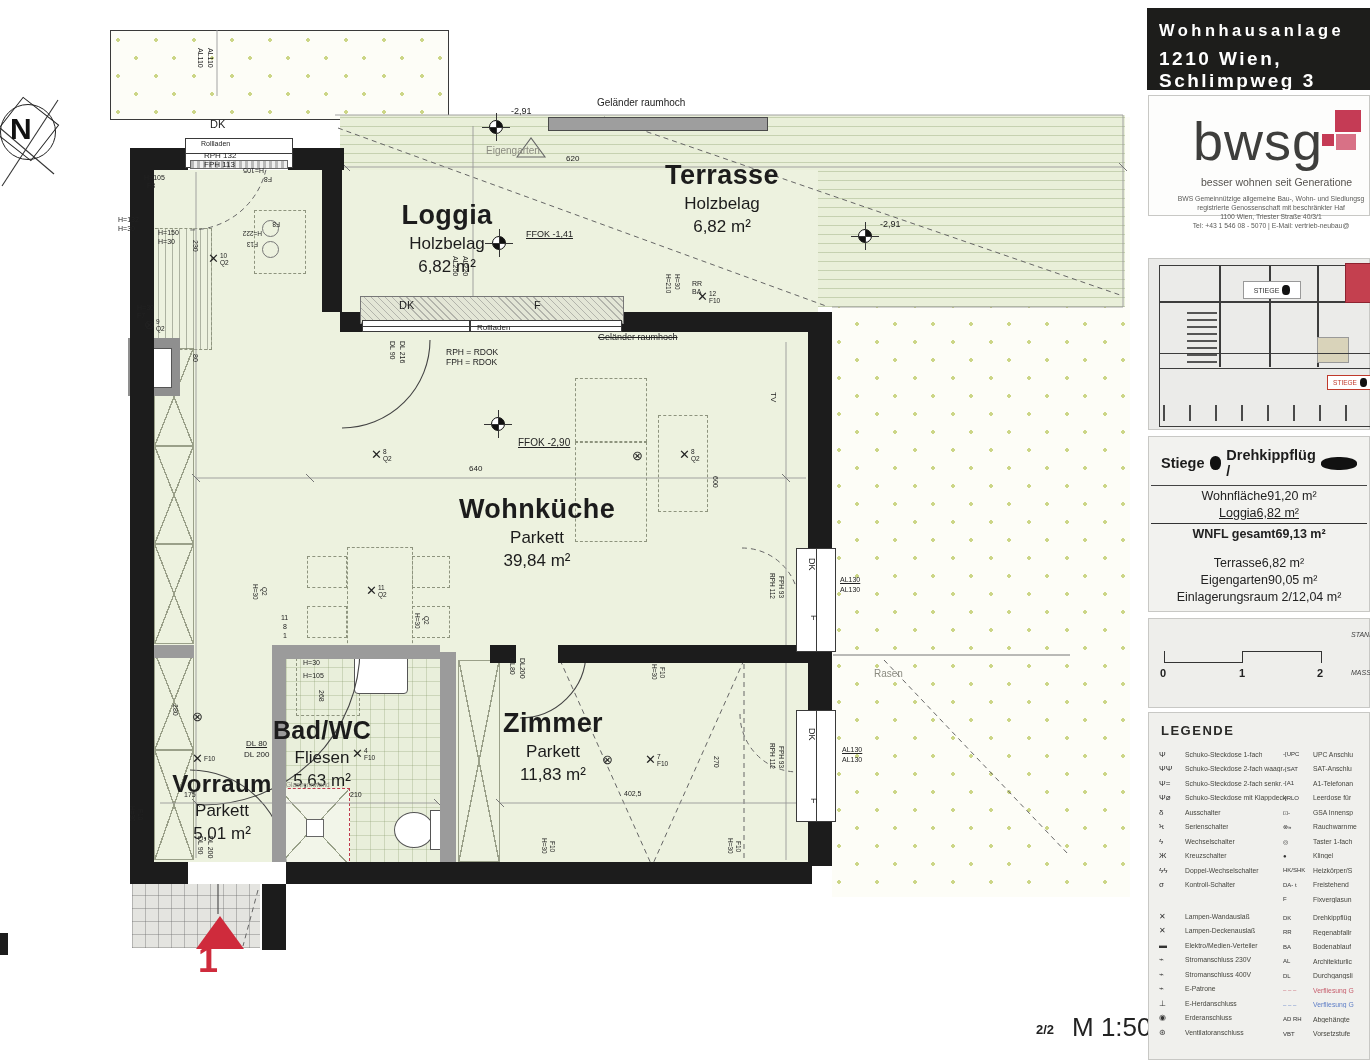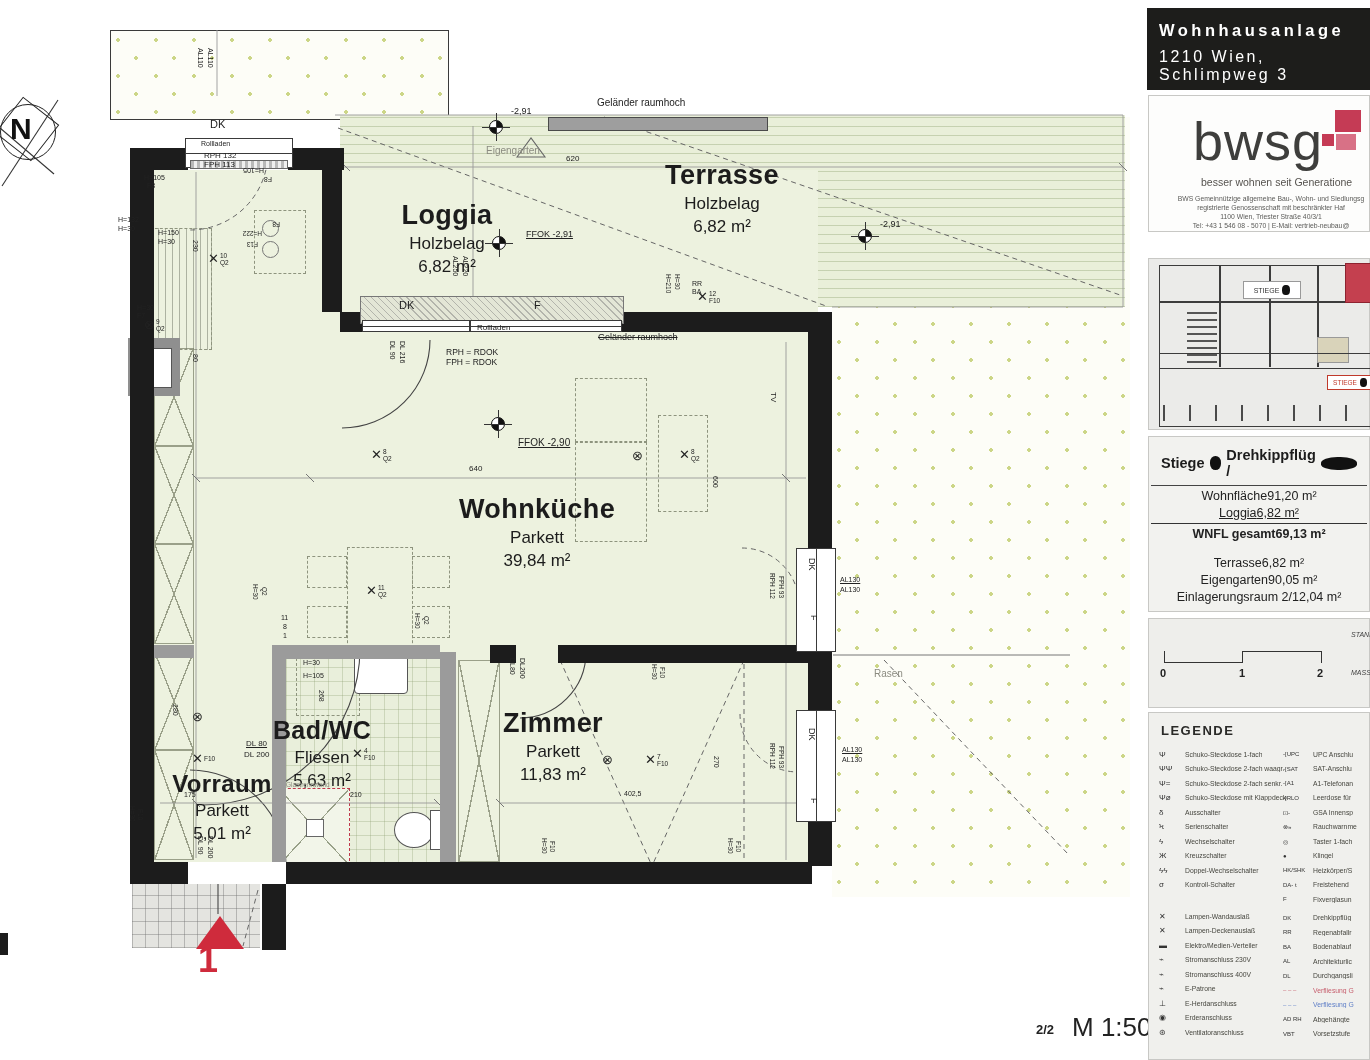--- a/index.html
+++ b/index.html
@@ -63,22 +63,22 @@
   .rm,.ra{font-size:17px;margin-top:3px;}
   
   #north-c{border:1.6px solid #222;border-radius:50%;}
   #north-s{border:1.4px solid #222;transform:rotate(38deg);}
   #north-n{font-weight:bold;font-size:30px;color:#111;}
   
   .sbox{position:absolute;left:1148px;width:222px;box-sizing:border-box;background:#f0f0ed;border:1px solid #c8c8c5;}
   #side-head{position:absolute;left:1147px;top:8px;width:223px;height:82px;background:#1d1d1b;color:#fff;
              box-sizing:border-box;padding:13px 0 0 12px;}
   #side-head .h1{font-size:16.5px;font-weight:bold;letter-spacing:3.5px;}
-  #side-head .h2{font-size:16px;font-weight:normal;letter-spacing:2.5px;margin-top:8px;}
-  #logo-box{top:95px;height:137px;background:#fdfdfc;}
+  #side-head .h2{font-size:19px;font-weight:bold;letter-spacing:2.5px;margin-top:8px;}
+  #logo-box{top:95px;height:121px;background:#fdfdfc;}
   #bwsg{position:absolute;left:44px;top:14px;font-size:54px;color:#3e3e3c;letter-spacing:1px;}
   .lsq{position:absolute;}
   #tagline{position:absolute;left:52px;top:80px;font-size:10.5px;color:#55524e;white-space:nowrap;}
   .addr{position:absolute;left:0;width:244px;text-align:center;font-size:6.8px;color:#5b5b58;white-space:nowrap;}
   #site-box{top:258px;height:172px;background:#ebebe9;}
   .spl{position:absolute;border:1.5px solid #3c3c3c;}
   .spline{position:absolute;background:#3c3c3c;}
   #sp-stairs{position:absolute;background:repeating-linear-gradient(0deg,#555 0 1.5px,transparent 1.5px 7px);}
   #sp-red{position:absolute;background:#c4404f;border:1px solid #8e2330;}
   #sp-beige{position:absolute;background:#d9d3ba;border:1px solid #999;}
@@ -301,21 +301,21 @@
             <i>Q2</i>
           </span></span>
         <span class="ann lamp" style="left: 144px; top: 318px;">⊗<span class="cs">
             <i>9</i>
             <i>Q2</i>
           </span></span>
         <span class="ann" style="font-size: 10px; left: 597px; top: 98px;">Geländer raumhoch</span>
         <span class="ann" style="font-size: 9px; left: 511px; top: 107px;">-2,91</span>
         <span class="ann gy" style="font-size: 10px; left: 486px; top: 146px;">Eigengarten</span>
         <span class="ann" style="font-size: 8px; left: 566px; top: 155px;">620</span>
-        <span class="ann ul" style="font-size: 9px; left: 526px; top: 230px;">FFOK -2,91</span>
+        <span class="ann ul" style="font-size: 9px; left: 526px; top: 230px;">FFOK -1,41</span>
         <span class="ann" style="font-size: 9px; left: 880px; top: 220px;">-2,91</span>
         <span class="ann" style="font-size: 7px; transform: rotate(90deg); left: 459px; top: 256px;">AL250</span>
         <span class="ann" style="font-size: 7px; transform: rotate(90deg); left: 469px; top: 256px;">AL220</span>
         <span class="ann" style="font-size: 7px; left: 692px; top: 280px;">RR</span>
         <span class="ann" style="font-size: 7px; left: 692px; top: 288px;">BA</span>
         <span class="ann" style="font-size: 6.5px; transform: rotate(90deg); left: 671px; top: 274px;">H=210</span>
         <span class="ann" style="font-size: 6.5px; transform: rotate(90deg); left: 680px; top: 274px;">H=30</span>
         <span class="ann crossm" style="left: 697px; top: 290px;">✕<span class="cs">
             <i>12</i>
             <i>F10</i>

